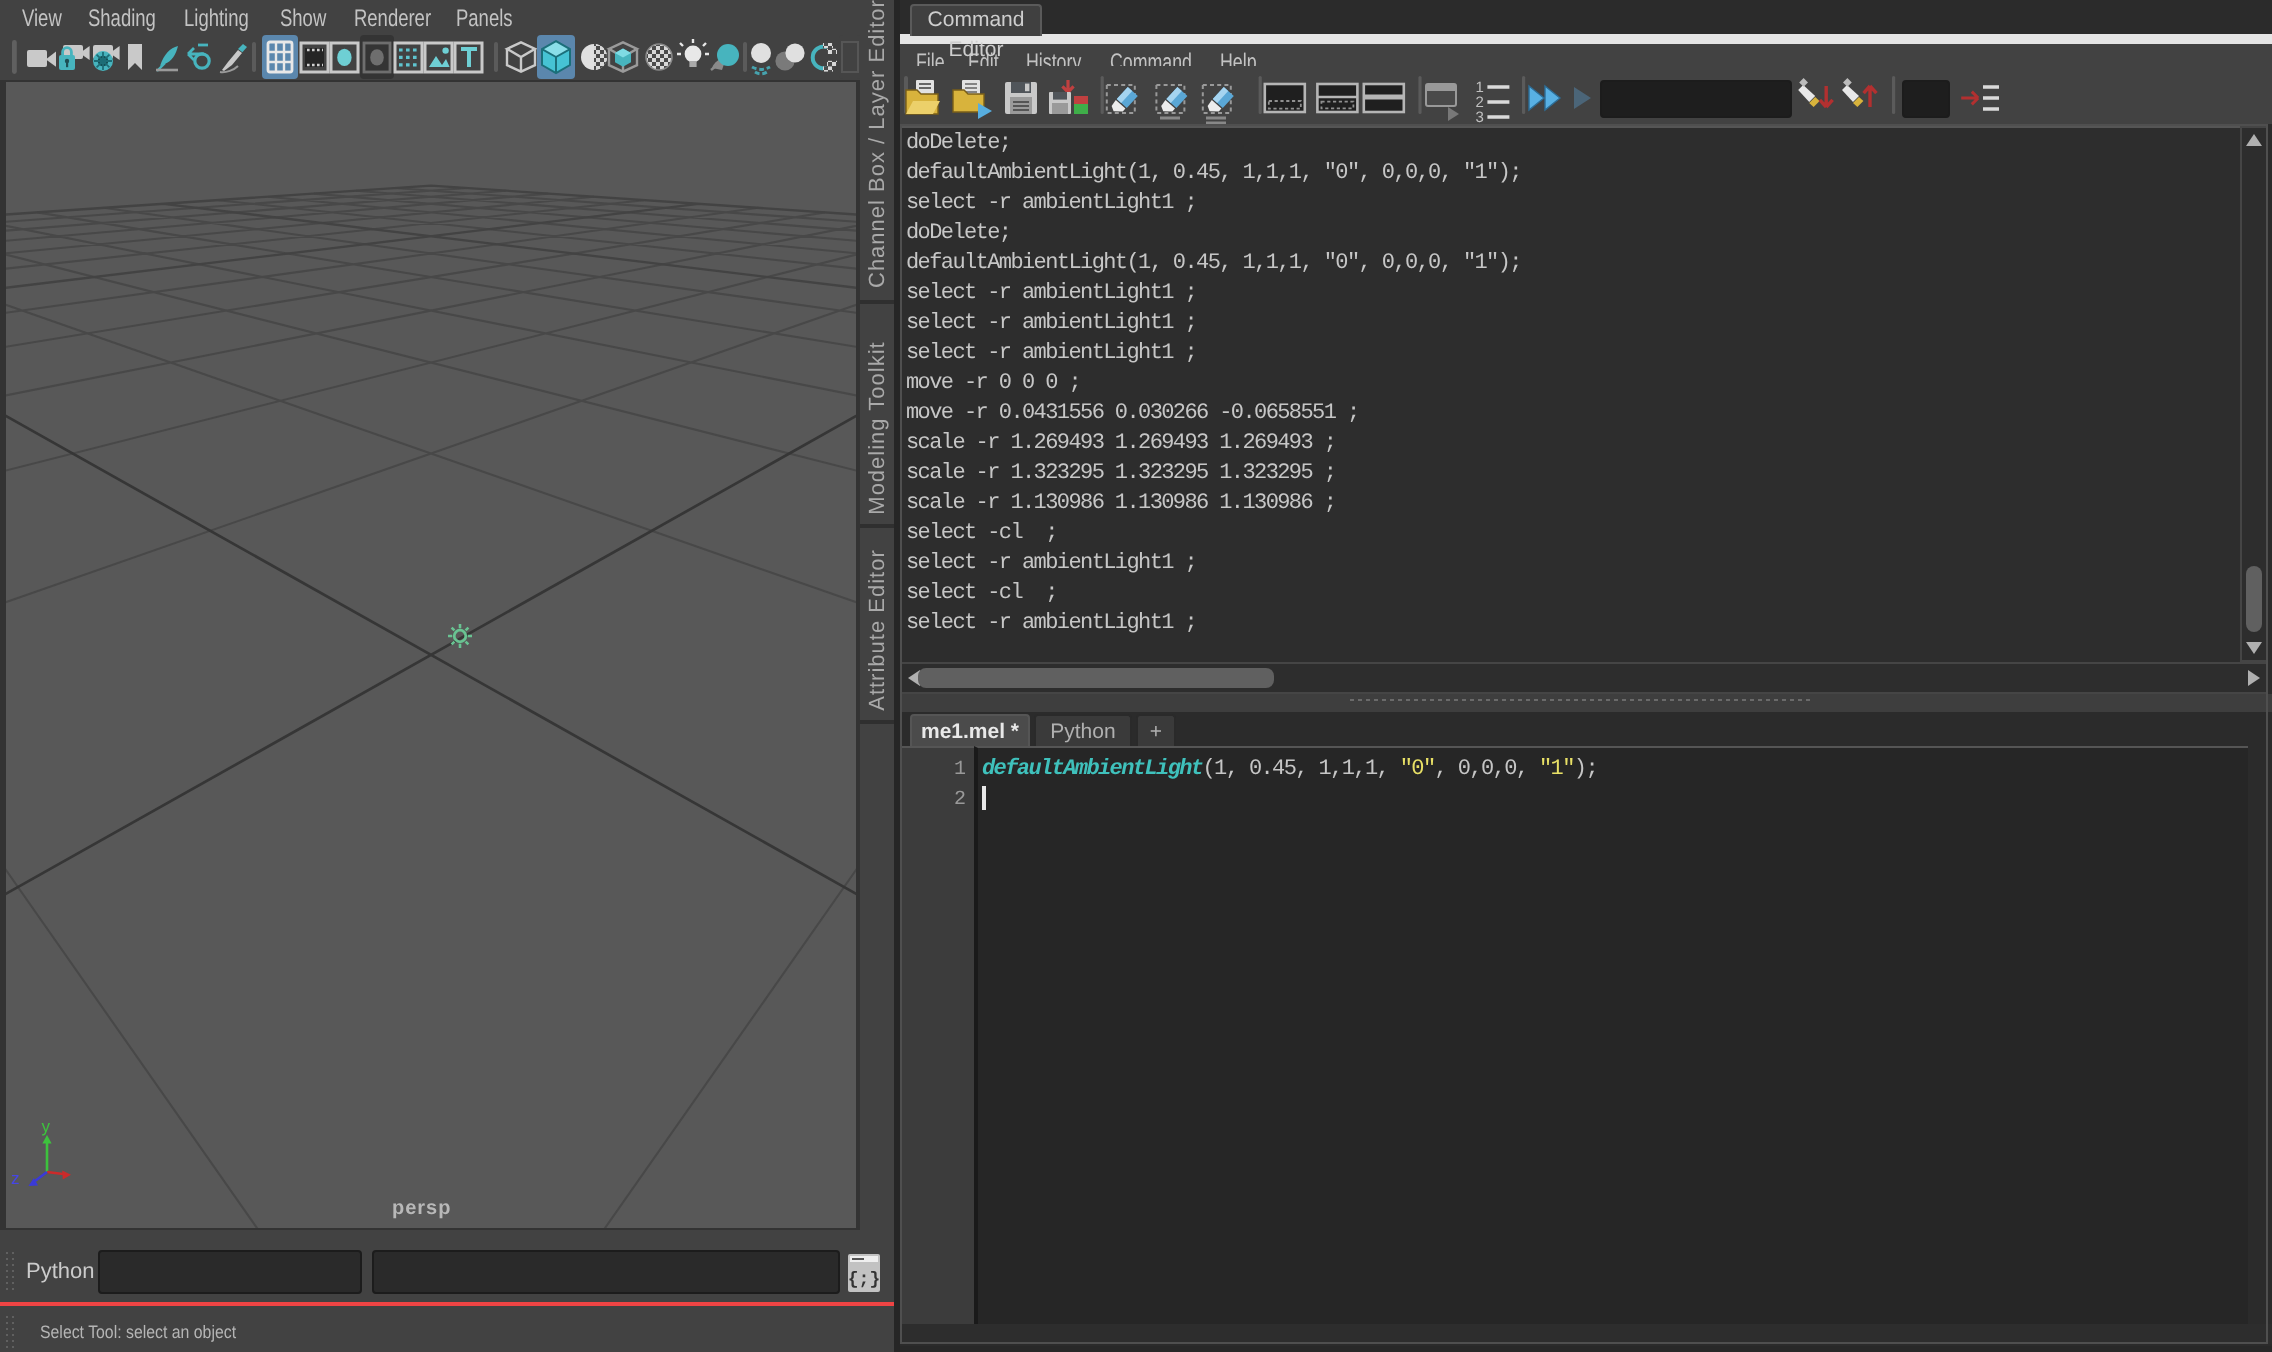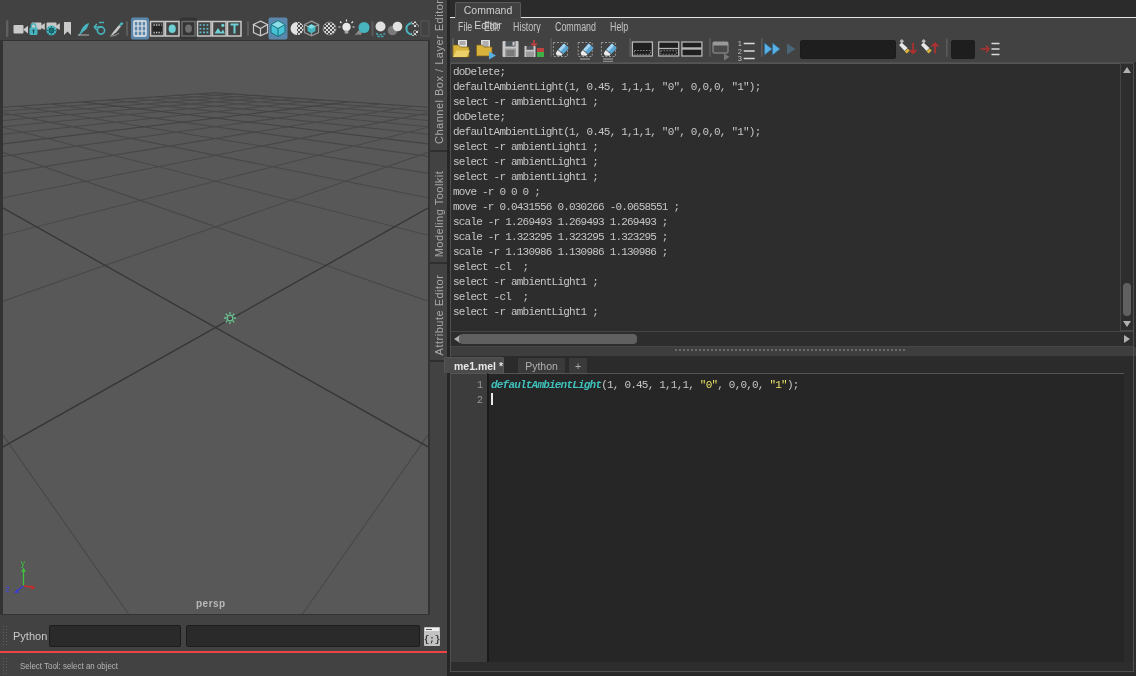--- a/index.html
+++ b/index.html
@@ -14,21 +14,21 @@
    transform:rotate(-90deg); text-align:center; white-space:nowrap; line-height:16px; }
 #cmdline { position:absolute; left:0; top:620px; width:447px; height:31px; background:#424242; }
 .grip { position:absolute; left:2px; width:5px;
   background-image:radial-gradient(#606060 34%, transparent 36%); background-size:3px 3px; }
 .field { position:absolute; background:#2a2a2a; border:1px solid #1c1c1c; border-radius:2px; }
 #helpline { position:absolute; left:0; top:651px; width:447px; height:25px; background:#424242; border-top:2px solid #ef4444; }
 #sepanel { position:absolute; left:450px; top:0; width:686px; height:676px; background:#2b2b2b; }
 #setab { position:absolute; left:455px; top:2px; width:66px; height:16px; z-index:5; background:#404040;
   border:1px solid #5a5a5a; border-bottom:none; border-radius:2px 2px 0 0;
   font-size:10.5px; color:#cecece; text-align:center; line-height:15px; }
-#semenubar { position:absolute; left:450px; top:17px; width:686px; height:16px; background:#424242; border-top:1px solid #e5e5e5; }
+#semenubar { position:absolute; left:450px; top:17px; width:686px; height:16px; background:#424242; border-top:5px solid #e5e5e5; }
 #semenubar span { position:absolute; top:2px; font-size:12px; color:#c3c3c3; transform:scaleX(0.74); transform-origin:0 0; }
 #setoolbar { position:absolute; left:450px; top:33px; width:686px; height:29px; background:#424242; }
 #seout { position:absolute; left:451px; top:63px; width:669px; height:268px; background:#2d2d2d; border-top:1px solid #555;
   line-height:15px; padding-left:2px; padding-top:1px; white-space:pre; overflow:hidden; }
 #vscroll { position:absolute; left:1120px; top:63px; width:14px; height:268px; background:#2d2d2d; border:1px solid #454545; }
 #hscroll { position:absolute; left:450px; top:331px; width:684px; height:16px; background:#2d2d2d; border:1px solid #454545; }
 .thumb { position:absolute; background:#606060; border-radius:4px; }
 .arrow { position:absolute; width:0; height:0; }
 #splitter { position:absolute; left:450px; top:347px; width:686px; height:9px; background:#3e3e3e; }
 #splitdots { position:absolute; left:674px; top:349px; width:232px; height:2px;
@@ -38,20 +38,28 @@
 #gutter { position:absolute; left:451px; top:373px; width:36px; height:289px; background:#3c3c3c; border-top:1px solid #555;
   font-family:"Liberation Mono",monospace; font-size:10px; color:#999; line-height:15px; text-align:right; padding:4px 4px 0 0; }
 #code { position:absolute; left:487px; top:373px; width:637px; height:289px; background:#262626; border-top:1px solid #555;
   border-left:2px solid #1a1a1a; line-height:15px; padding:4px 0 0 2px; white-space:pre; }
 #sebottom { position:absolute; left:451px; top:662px; width:685px; height:10px; background:#2d2d2d; }
 #seframe { position:absolute; left:450px; top:62px; width:684px; height:610px; border:1px solid #4f4f4f; }
 #sebelow { position:absolute; left:450px; top:673px; width:686px; height:3px; background:#282828; }
 </style></head>
 <body>
 <div id="leftpanel">
+  <div id="vpmenu">
+    <span style="left:10.5px">View</span>
+      <span style="left:44px">Shading</span>
+    <span style="left:92px">Lighting</span>
+      <span style="left:140px">Show</span>
+    <span style="left:177px">Renderer</span>
+      <span style="left:228px">Panels</span>
+  </div>
   <svg width="432" height="23" viewBox="0 0 432 23" style="position:absolute;left:0;top:17px">
       <defs>
         <pattern id="chk" width="4" height="4" patternUnits="userSpaceOnUse">
           <rect width="4" height="4" fill="#d8d8d8"></rect>
           <rect width="2" height="2" fill="#4a4a4a"></rect>
           <rect x="2" y="2" width="2" height="2" fill="#4a4a4a"></rect>
         </pattern>
       </defs>
       <rect x="6" y="3" width="2.4" height="17" rx="1.2" fill="#606060"></rect>
       <rect x="13.5" y="8" width="10" height="8.5" rx="1" fill="#c9c9c9"></rect>
@@ -258,21 +266,21 @@
   <div class="arrow" style="left:2px;bottom:3px;border-left:4px solid transparent;border-right:4px solid transparent;border-top:6px solid #b0b0b0;"></div>
   <div class="thumb" style="left:2px;top:219px;width:8px;height:33px;"></div>
 </div>
 <div id="hscroll">
   <div class="arrow" style="left:3px;top:3px;border-top:4px solid transparent;border-bottom:4px solid transparent;border-right:6px solid #b0b0b0;"></div>
   <div class="arrow" style="right:3px;top:3px;border-top:4px solid transparent;border-bottom:4px solid transparent;border-left:6px solid #b0b0b0;"></div>
   <div class="thumb" style="left:8px;top:2px;width:178px;height:10px;"></div>
 </div>
 <div id="splitter"></div>
 <div id="splitdots"></div>
-<div class="edtab" style="left:444px;width:60px;background:#4b4b4b;color:#e8e8e8;font-weight:bold;border-color:#555;text-align:right;">me1.mel *</div>
+<div class="edtab" style="left:455px;width:60px;background:#4b4b4b;color:#e8e8e8;font-weight:bold;border-color:#555;">me1.mel *</div>
 <div class="edtab" style="left:517px;width:49px;">Python</div>
 <div class="edtab" style="left:568px;width:20px;">+</div>
 <div id="gutter" class="">1<br>2</div>
 <div id="code" class="mono"><span style="color:#3fc1bc;font-style:italic;font-weight:bold;font-family:Liberation Mono, monospace;">defaultAmbientLight</span>(1, 0.45, 1,1,1, <span style="color:#e8e066;">"0"</span>, 0,0,0, <span style="color:#e8e066;">"1"</span>);
 <span style="display:inline-block;width:2px;height:12px;background:#e8e8e8;vertical-align:-2px;"></span></div>
 <div id="sebottom"></div>
 <div id="seframe"></div>
 <div id="sebelow"></div>
 
 </body></html>

